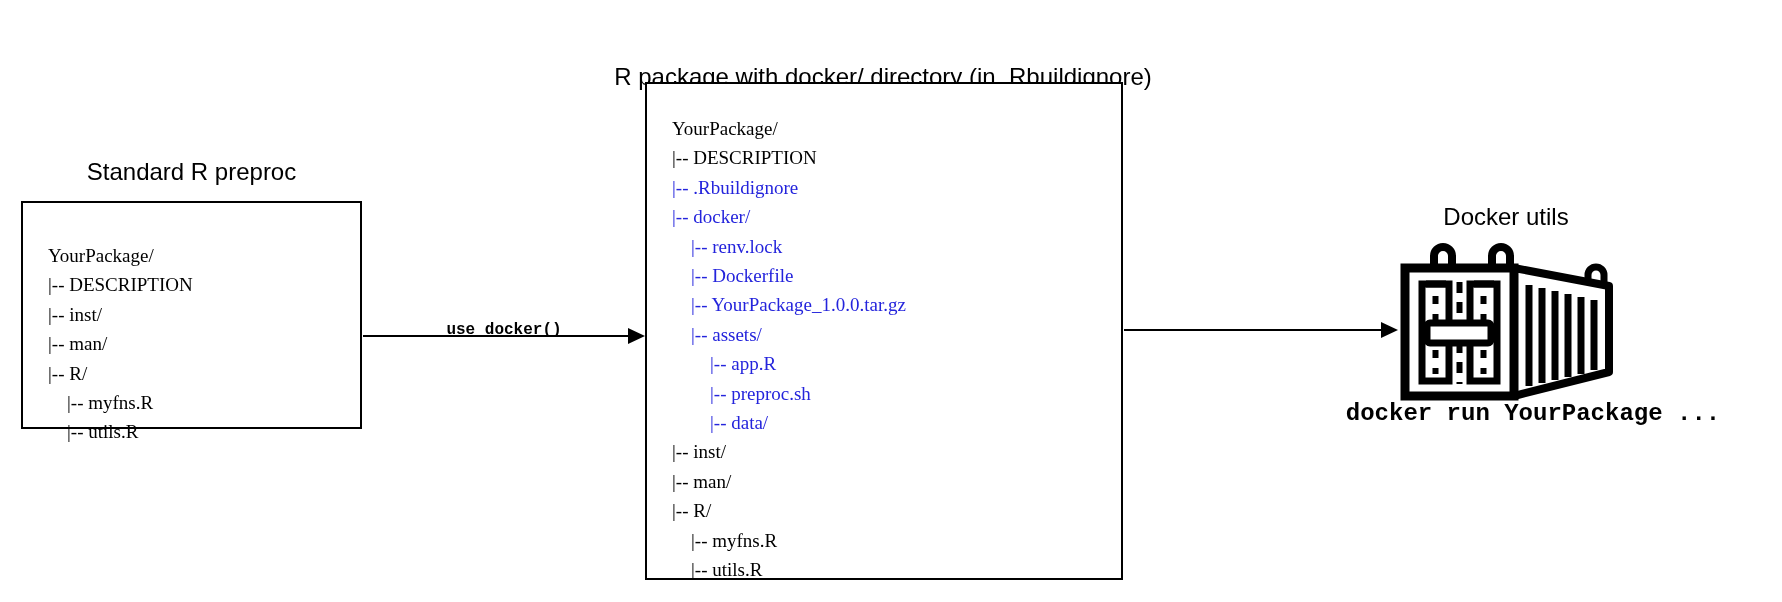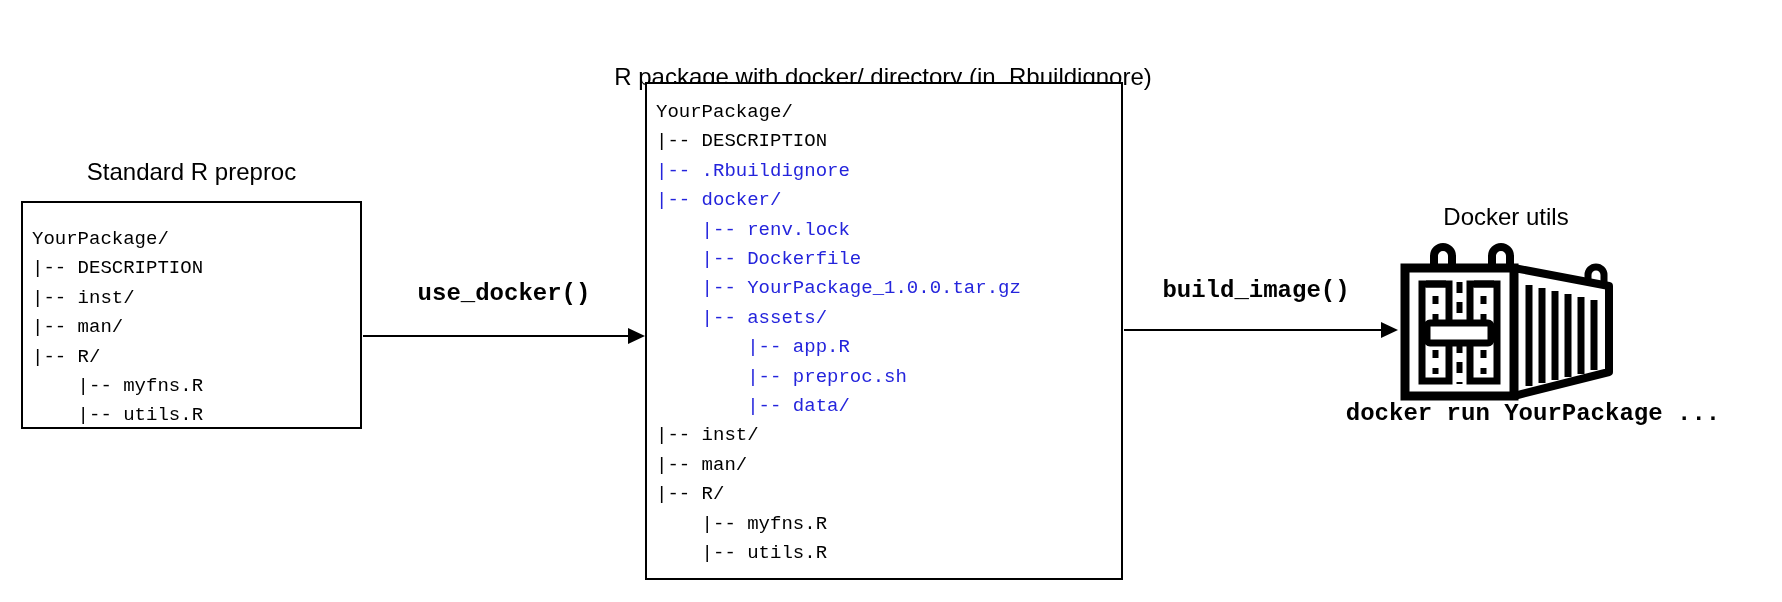--- a/index.html
+++ b/index.html
@@ -19,47 +19,48 @@
     line-height: 28px;
     color: #000;
   }
   .tree-box {
     position: absolute;
     border: 2px solid #000;
     background: #fff;
     box-sizing: border-box;
   }
   .tree {
-    font-family: Liberation Mono, monospace;
+    font-family: Liberation Serif, serif;
     font-size: 19px;
     line-height: 29.4px;
     white-space: pre;
-    margin: 0;
+    margin: 16px;
   }
   .arrow-line {
     position: absolute;
     height: 2px;
     background: #000;
   }
   .arrow-head {
     position: absolute;
     width: 0; height: 0;
     border-top: 8px solid transparent;
     border-bottom: 8px solid transparent;
     border-left: 17px solid #000;
   }
   .arrow-label {
     position: absolute;
     text-align: center;
     font-family: "Liberation Mono", monospace;
     font-weight: bold;
-    font-size: 24px;
+    font-size: 16px;
     line-height: 28px;
     letter-spacing: 0px;
     color: #000;
+    margin-top: 36px;
   }
   .caption {
     position: absolute;
     text-align: center;
     font-family: "Liberation Mono", monospace;
     font-weight: bold;
     font-size: 24px;
     line-height: 28px;
     color: #000;
   }
@@ -95,21 +96,20 @@
 
   <div id="arrow1-label" class="arrow-label">use_docker()</div>
   <div id="arrow1-line" class="arrow-line"></div>
   <div id="arrow1-head" class="arrow-head"></div>
 
   <div id="mid-title" class="panel-title">R package with docker/ directory (in .Rbuildignore)</div>
   <div id="mid-box" class="tree-box">
     <pre class="tree"><div>YourPackage/</div><div>|-- DESCRIPTION</div><div style="color: rgb(36, 36, 220);">|-- .Rbuildignore</div><div style="color: rgb(36, 36, 220);">|-- docker/</div><div style="color: rgb(36, 36, 220);">    |-- renv.lock</div><div style="color: rgb(36, 36, 220);">    |-- Dockerfile</div><div style="color: rgb(36, 36, 220);">    |-- YourPackage_1.0.0.tar.gz</div><div style="color: rgb(36, 36, 220);">    |-- assets/</div><div style="color: rgb(36, 36, 220);">        |-- app.R</div><div style="color: rgb(36, 36, 220);">        |-- preproc.sh</div><div style="color: rgb(36, 36, 220);">        |-- data/</div><div>|-- inst/</div><div>|-- man/</div><div>|-- R/</div><div>    |-- myfns.R</div><div>    |-- utils.R</div></pre>
   </div>
 
-  <div id="arrow2-label" class="arrow-label">build_image()</div>
   <div id="arrow2-line" class="arrow-line"></div>
   <div id="arrow2-head" class="arrow-head"></div>
 
   <div id="right-title" class="panel-title">Docker utils</div>
 
   <svg id="docker-icon" width="228" height="168" viewBox="0 0 228 168" aria-hidden="true">
 
     <path d="M38 32 v-14 a9 9 0 0 1 18 0 v14" fill="#fff" stroke="#000" stroke-width="8"></path>
     <path d="M96 32 v-14 a9 9 0 0 1 18 0 v14" fill="#fff" stroke="#000" stroke-width="8"></path>
 

